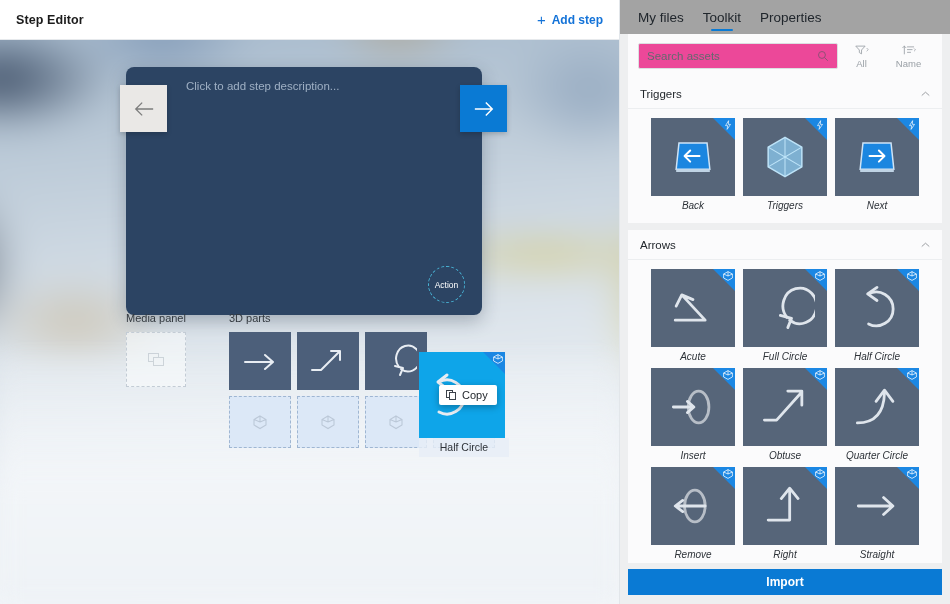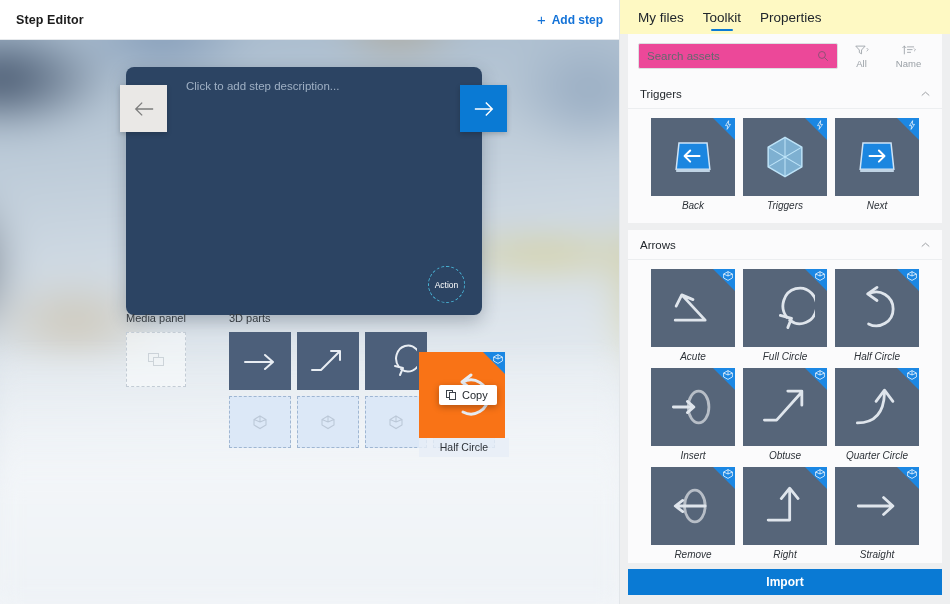--- a/index.html
+++ b/index.html
@@ -122,22 +122,22 @@
     border: 1.2px dashed #9fb6d2;
     background: #dce8f7;
     display: flex; align-items: center; justify-content: center;
     cursor: pointer;
   }
   .cube-ghost { opacity: .25; }
 
   
   .sel-wrap { position: absolute; left: 419px; top: 312px; width: 90px; }
   .sel-tile {
-    position: relative; width: 86px; height: 86px; background: #f97316;
-    display: flex; align-items: center; justify-content: flex-end;
+    position: relative; width: 86px; height: 86px; background: #0ea5e9;
+    display: flex; align-items: center; justify-content: flex-start;
     cursor: pointer;
   }
   .corner-badge {
     position: absolute; right: 0; top: 0; width: 22px; height: 22px;
     background: #1b87e3; clip-path: polygon(100% 0, 0 0, 100% 100%);
   }
   .corner-badge svg { position: absolute; right: 2px; top: 2px; width: 10px; height: 10px; }
   .sel-caption {
     text-align: center; font-size: 10.5px; color: #2d3238;
     background: rgba(230,238,247,.82); padding: 3px 0 4px;
@@ -150,21 +150,21 @@
     display: flex; align-items: center; gap: 5px;
     font-size: 11px; color: #1d2227; white-space: nowrap;
   }
   .copy-ic { width: 11px; height: 11px; position: relative; }
   .copy-ic span { position: absolute; border: 1.2px solid #3b4149; }
   .copy-ic span:nth-child(1) { left: 0; top: 0; width: 7px; height: 8px; }
   .copy-ic span:nth-child(2) { left: 3px; top: 2px; width: 7px; height: 8px; background: #fff; }
 
   
   .toolkit { width: 330px; height: 604px; background: #eeeff0; display: flex; flex-direction: column; }
-  .tabs { display: flex; gap: 19px; padding: 8px 18px 0 18px; background: #fef9c3; }
+  .tabs { display: flex; gap: 19px; padding: 8px 18px 0 18px; background: #a3a3a3; }
   .tab { position: relative; font-size: 13.5px; color: #20262c; padding: 2px 0 9px; cursor: pointer; }
   .tab.active::after {
     content: ""; position: absolute; left: 8px; right: 8px; bottom: 3px;
     height: 2.5px; background: #0a7ad4; border-radius: 2px;
   }
 
   .search-row {
     background: #fbfbfc; margin: 0 8px;
     display: flex; align-items: center; padding: 9px 10px 10px 10px;
   }

